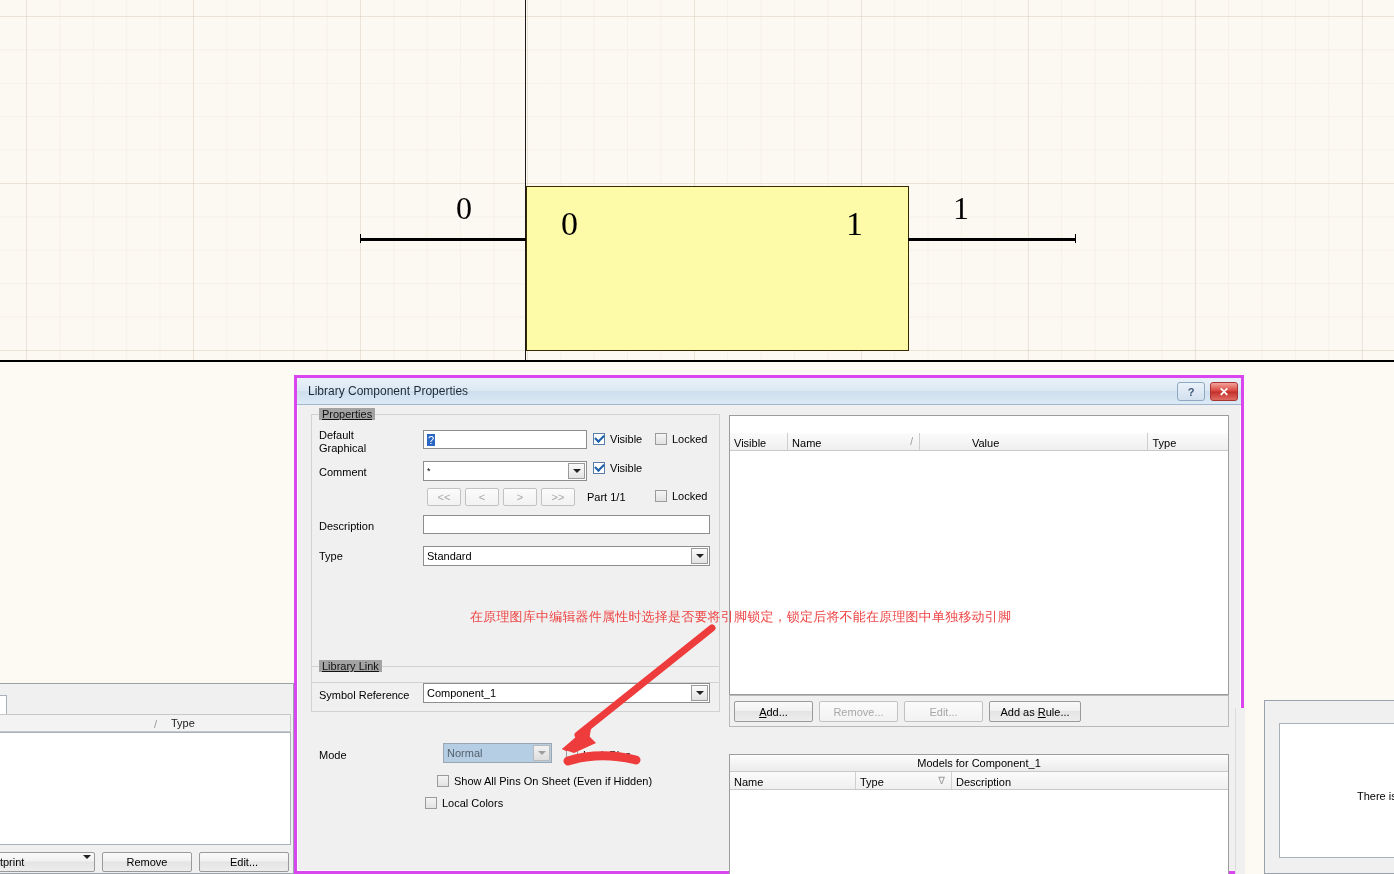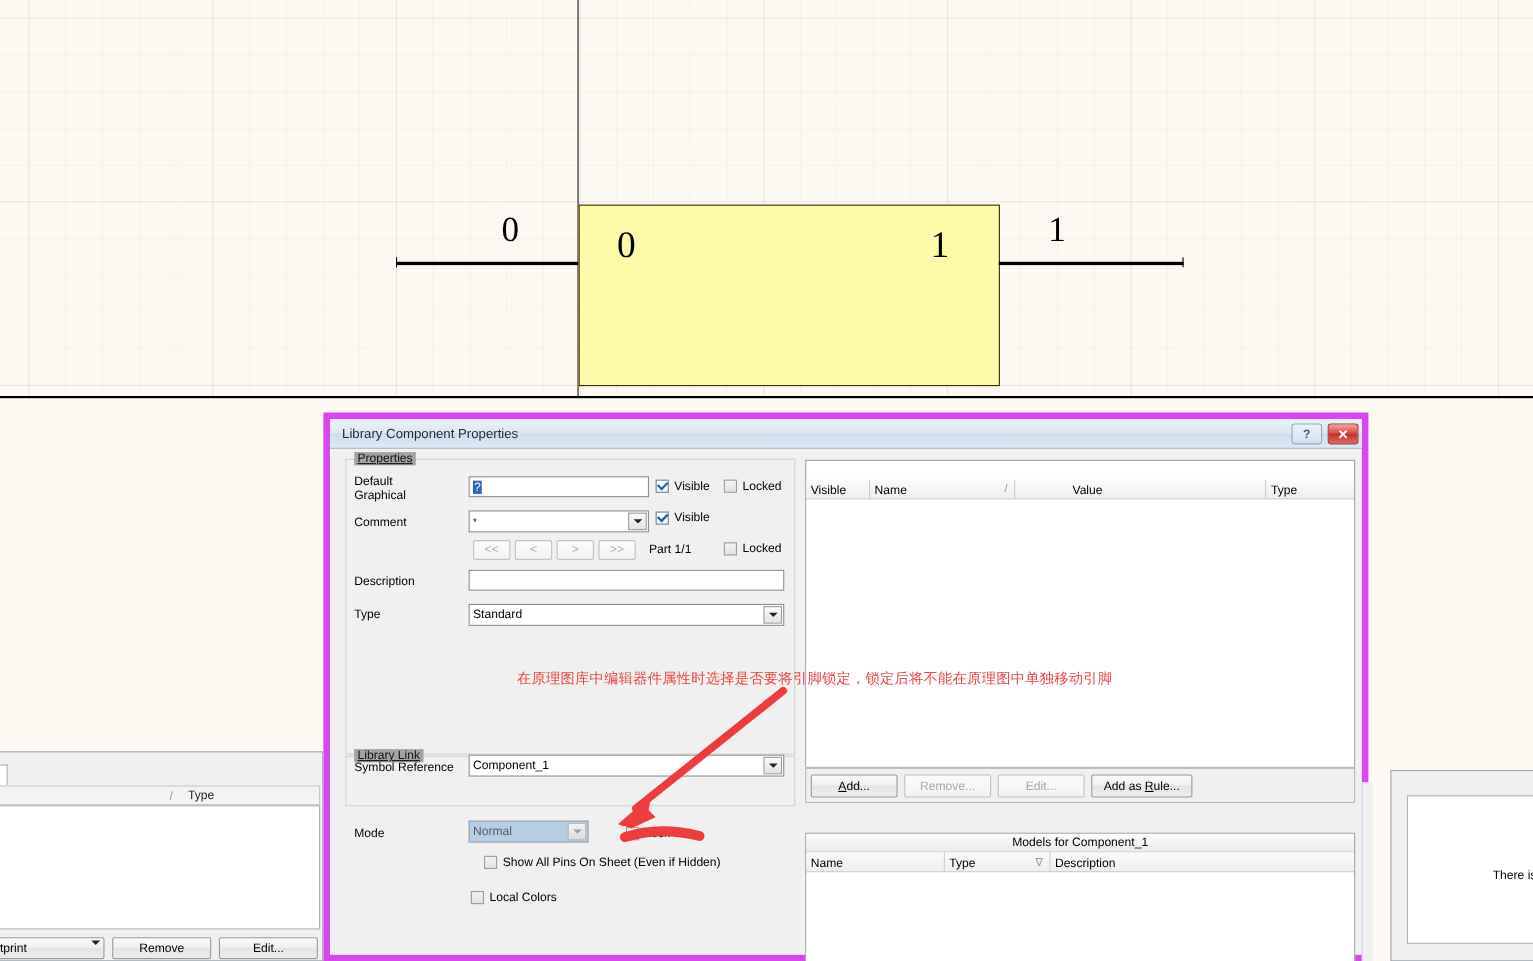--- a/index.html
+++ b/index.html
@@ -50,21 +50,21 @@
     display:flex; align-items:center; justify-content:center; font-family:"Liberation Sans", sans-serif;
   }
   .btn.disabled { color:#a7a7a7; border-color:#c2c2c2;
     background:linear-gradient(to bottom,#fbfbfb,#f2f2f2); }
   .btn u { text-decoration:underline; }
 
   
   #dialog {
     position:absolute; left:294px; top:375px; width:950px; height:499px;
     background:#F0F0F0;
-    border:6px solid #d946ef;
+    border:3px solid #d946ef;
     box-shadow:0 0 0 1px rgba(255,255,255,.7) inset;
   }
   #titlebar {
     position:relative; height:27px;
     background:linear-gradient(to bottom,#e9f1f8 0%, #dce8f3 48%, #cfdeed 52%, #dceaf6 100%);
     border-bottom:1px solid #9fb6cc;
   }
   #title-text { position:absolute; left:11px; top:6px; font-size:12px; color:#1c2a38; }
   .tb-btn {
     position:absolute; top:4px; width:28px; height:19px; border-radius:3px;
@@ -89,21 +89,21 @@
   .tfield {
     position:absolute; background:#fff; border:1px solid #8d8d8d;
     font-size:11px; color:#000; padding:2px 3px; display:flex; align-items:center;
   }
   .sel { background:#2b66c2; color:#fff; padding:0 1px; }
 
   .combo {
     position:absolute; background:#fff; border:1px solid #8d8d8d;
     font-size:11px; display:flex; align-items:center; padding:2px 3px;
   }
-  .combo.disabled { background:#b6cee4; color:#55616c; border-color:#9aa6b1; }
+  .combo.disabled { background:#b6cee4; color:#55616c; border-color:#9aa6b1;margin-left:20px; }
   .combo .arrow {
     position:absolute; right:1px; top:1px; bottom:1px; width:17px;
     background:linear-gradient(to bottom,#fbfbfb,#e3e3e3);
     border:1px solid #9a9a9a; display:flex; align-items:center; justify-content:center;
   }
   .combo.disabled .arrow { background:linear-gradient(to bottom,#f2f2f2,#dedede); border-color:#b9b9b9; }
   .caret { width:0;height:0;border-left:4px solid transparent;border-right:4px solid transparent;border-top:4px solid #222; }
   .caret.dis { border-top-color:#9d9d9d; }
 
   .chk { position:absolute; display:flex; align-items:center; gap:5px; font-size:11px; }
@@ -259,21 +259,21 @@
   </div>
 
   <div class="lbl" style="left:22px; top:172px;">Type</div>
   <div class="combo" style="left:126px; top:168px; width:287px; height:20px;">
     <span>Standard</span>
     <span class="arrow">
         <span class="caret"></span>
       </span>
   </div>
 
-  <div class="group" style="left:14px; top:288px; width:409px; height:46px;margin-top:18px;">
+  <div class="group" style="left:14px; top:288px; width:409px; height:46px;">
     <span class="group-title"><u>Library Link</u></span>
   </div>
   <div class="lbl" style="left:22px; top:311px;">Symbol Reference</div>
   <div class="combo" style="left:126px; top:305px; width:287px; height:20px;">
     <span>Component_1</span>
     <span class="arrow">
         <span class="caret"></span>
       </span>
   </div>
 
@@ -285,21 +285,21 @@
       </span>
   </div>
   <div class="chk" style="left:269px; top:371px;">
     <span class="chkbox"></span>
     <span>Lock Pins</span>
   </div>
   <div class="chk" style="left:140px; top:397px;">
     <span class="chkbox"></span>
     <span>Show All Pins On Sheet (Even if Hidden)</span>
   </div>
-  <div class="chk" style="left:128px; top:429px;">
+  <div class="chk" style="left:128px; top:419px;">
     <span class="chkbox"></span>
     <span>Local Colors</span>
   </div>
 
   <div class="panel-box" style="left:432px; top:37px; width:500px; height:280px;">
     <div class="col-row" style="top:17px;">
       <div class="col-cell" style="width:64px;">Visible</div>
       <div class="col-cell" style="width:146px;">
         <span>Name</span>
         <span class="sort-mark">/</span>

